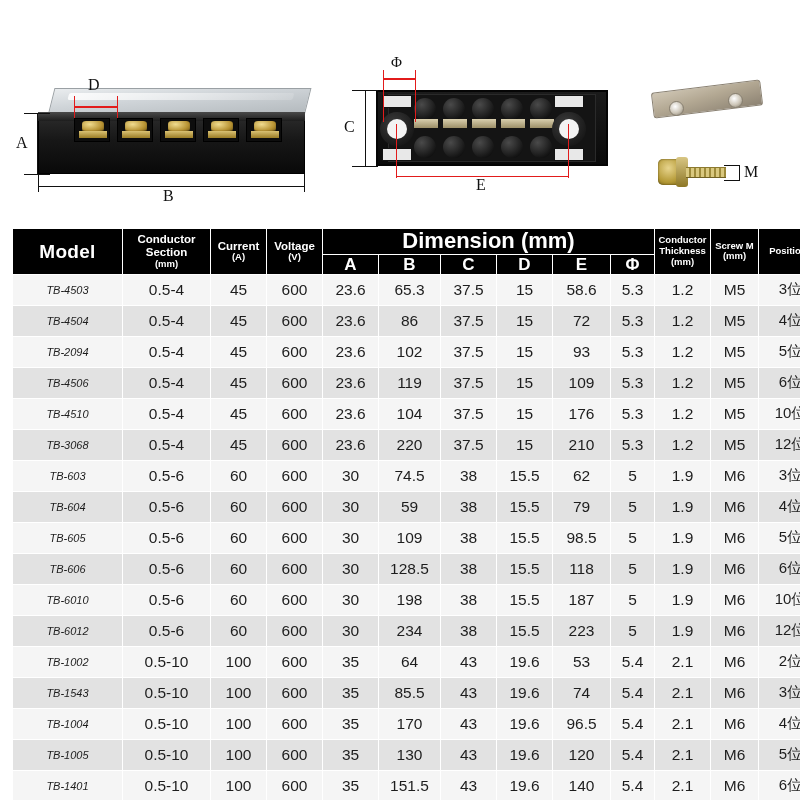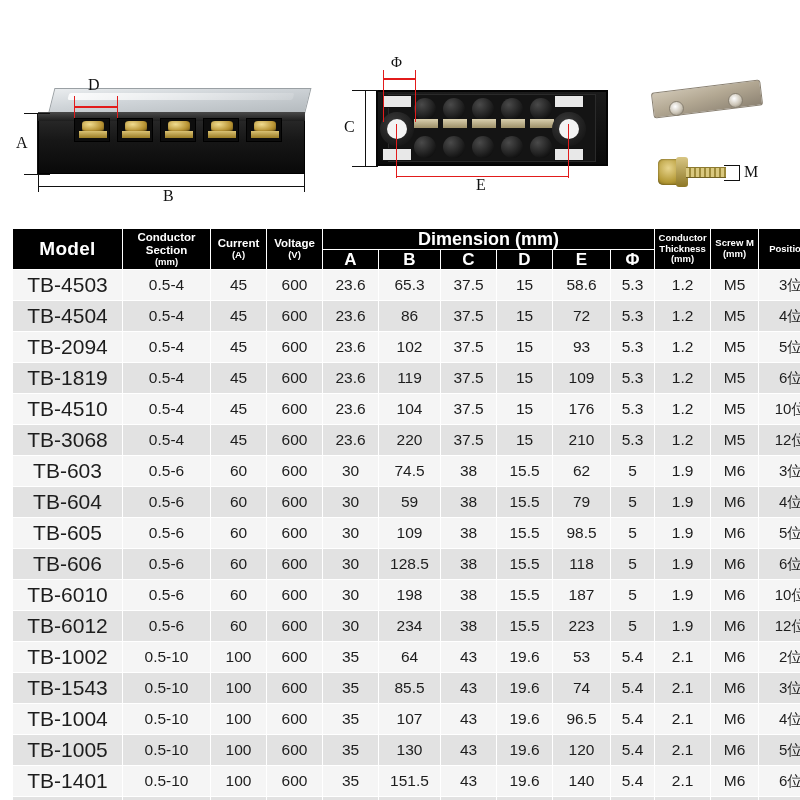--- a/index.html
+++ b/index.html
@@ -171,36 +171,36 @@
   }
   thead th{
     background:#000000;
     color:#ffffff;
     font-weight:bold;
     line-height:1.12;
     border:1px solid #ffffff;
   }
   th.h-model{ font-size:19px; letter-spacing:.3px; }
   th.h-main { font-size:11.5px; }
-  th.h-dim  { font-size:18px; }
+  th.h-dim  { font-size:22px; }
   th.h-letter{ font-size:17px; }
   th.h-small{ font-size:9.5px; }
   th .sub{ font-size:9.5px; display:block; font-weight:bold; }
 
   tbody td{
     height:31px;
     font-size:15.5px;
     color:#1d1d1d;
     border-left:1px solid #ffffff;
     border-right:1px solid #ffffff;
     border-top:0; border-bottom:0;
   }
   tbody tr.odd  td{ background:#f5f5f5; }
   tbody tr.even td{ background:#e2e2e2; }
-  td.model{ font-size:21px; }
+  td.model{ font-size:11px;font-style:italic; }
   td.pos  { font-size:15px; }
 </style>
 </head>
 <body>
 
 <div id="page">
 
   <div id="product-area">
 
     <div class="fig" id="fig-front">
@@ -406,21 +406,21 @@
             <td>102</td>
             <td>37.5</td>
             <td>15</td>
             <td>93</td>
             <td>5.3</td>
             <td>1.2</td>
             <td>M5</td>
             <td class="pos">5位</td>
           </tr>
           <tr class="even">
-            <td class="model">TB-1819</td>
+            <td class="model">TB-4506</td>
             <td>0.5-4</td>
             <td>45</td>
             <td>600</td>
             <td>23.6</td>
             <td>119</td>
             <td>37.5</td>
             <td>15</td>
             <td>109</td>
             <td>5.3</td>
             <td>1.2</td>
@@ -576,21 +576,21 @@
             <td>2.1</td>
             <td>M6</td>
             <td class="pos">3位</td>
           </tr>
           <tr class="odd">
             <td class="model">TB-1004</td>
             <td>0.5-10</td>
             <td>100</td>
             <td>600</td>
             <td>35</td>
-            <td>107</td>
+            <td>170</td>
             <td>43</td>
             <td>19.6</td>
             <td>96.5</td>
             <td>5.4</td>
             <td>2.1</td>
             <td>M6</td>
             <td class="pos">4位</td>
           </tr>
           <tr class="even">
             <td class="model">TB-1005</td>

